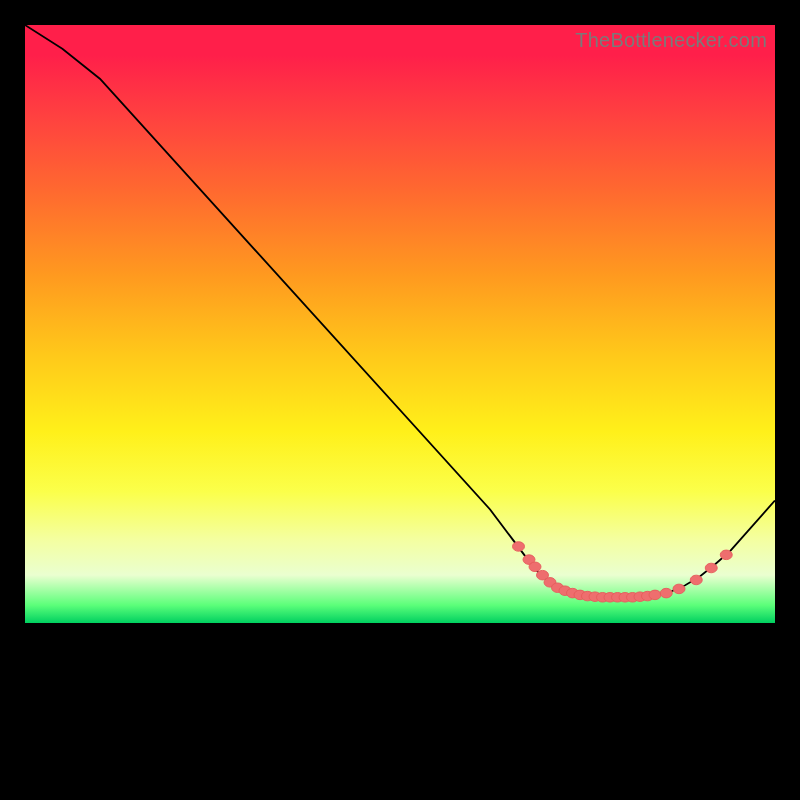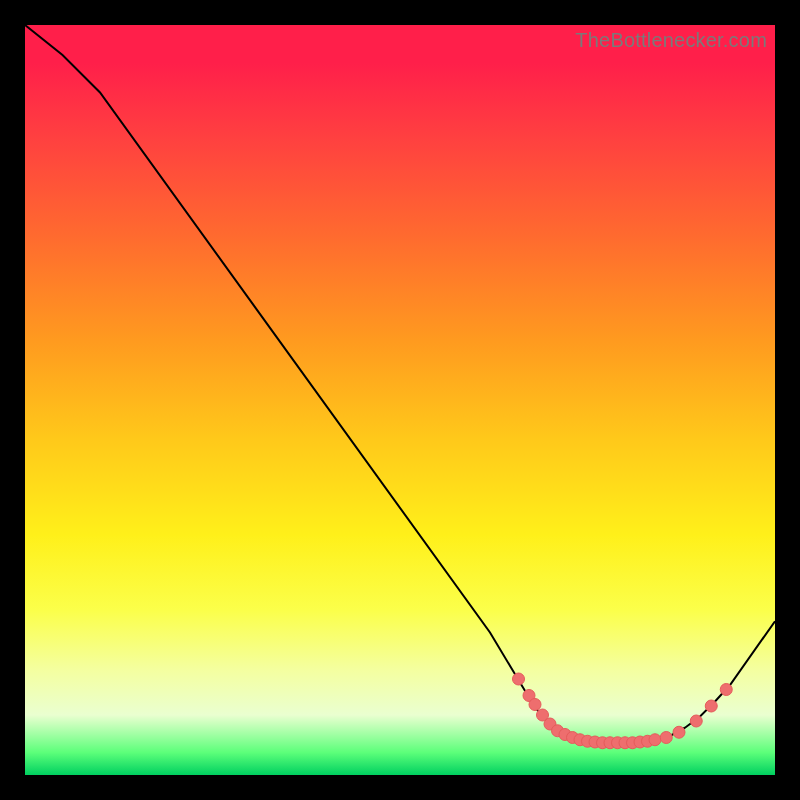--- a/index.html
+++ b/index.html
@@ -9,21 +9,21 @@
     height: 800px;
     background: #000;
     overflow: hidden;
     font-family: Arial, Helvetica, sans-serif;
   }
   .frame {
     position: absolute;
     left: 25px;
     top: 25px;
     width: 750px;
-    height: 750px;
+    height: 598px;
     background: #000;
   }
   .gradient {
     position: absolute;
     inset: 0;
     background: linear-gradient(to bottom,
       #ff1f4a 0%,
       #ff1f4a 5%,
       #ff4040 15%,
       #ff6a2f 28%,

